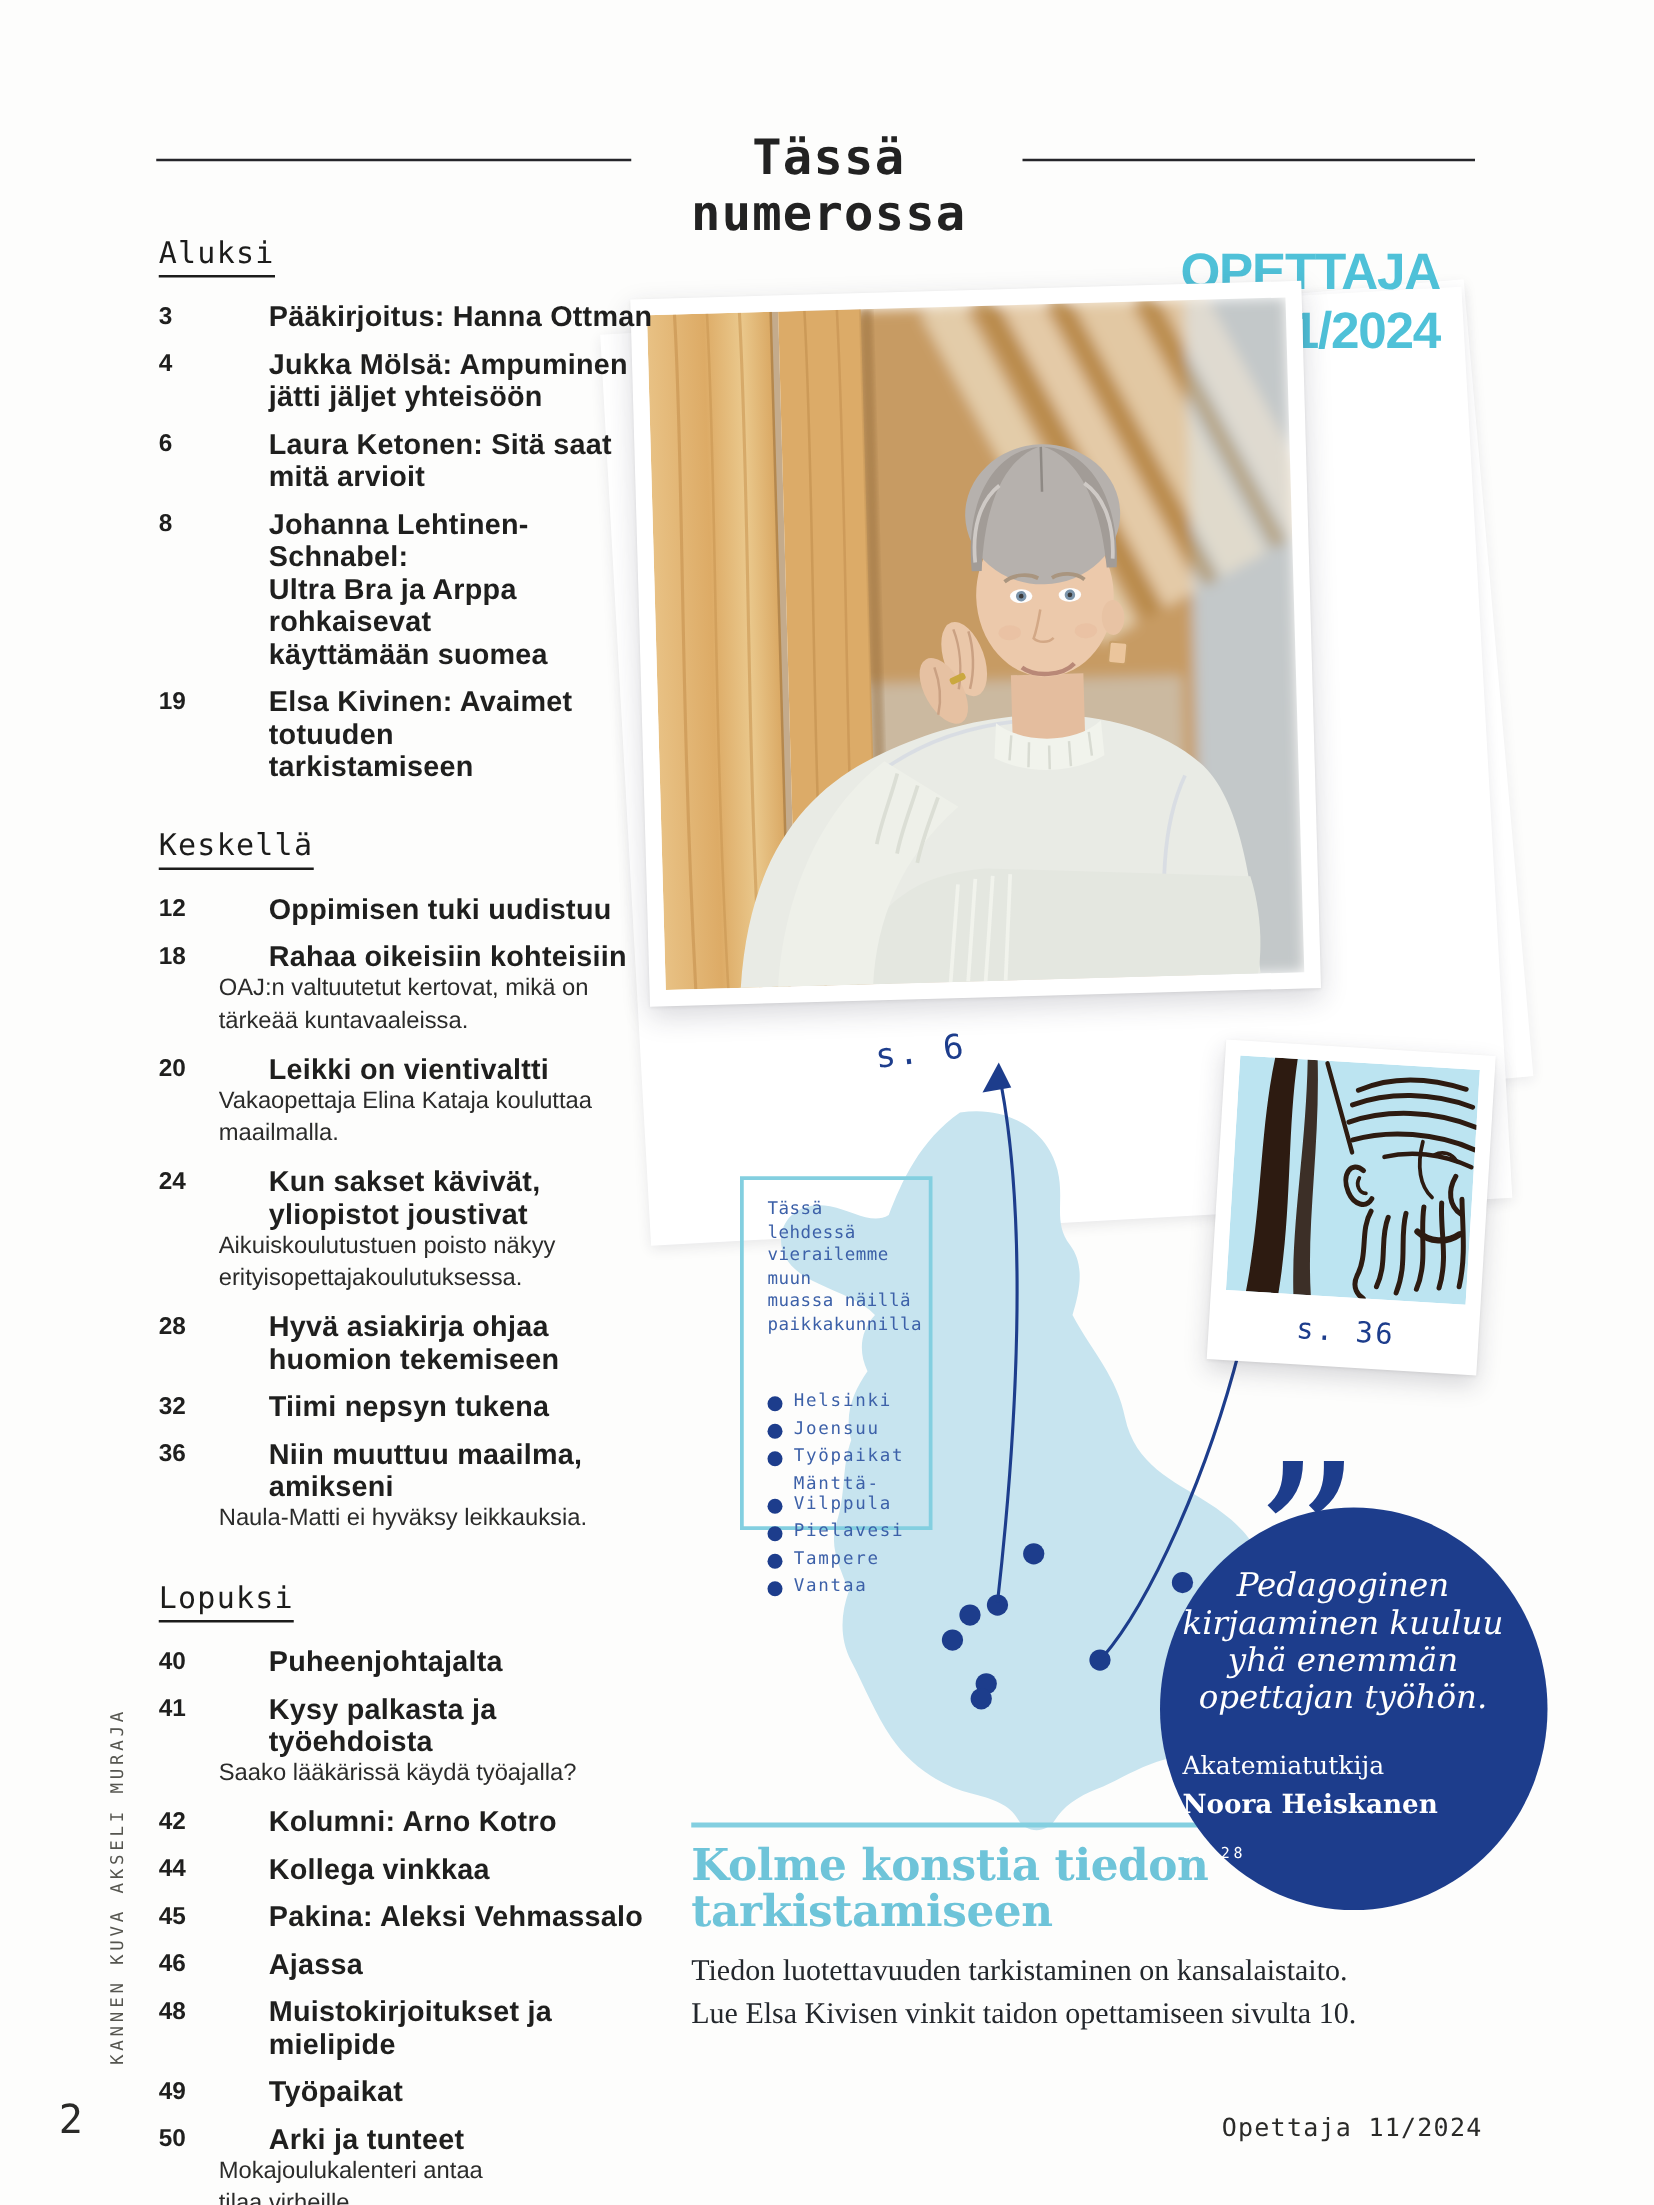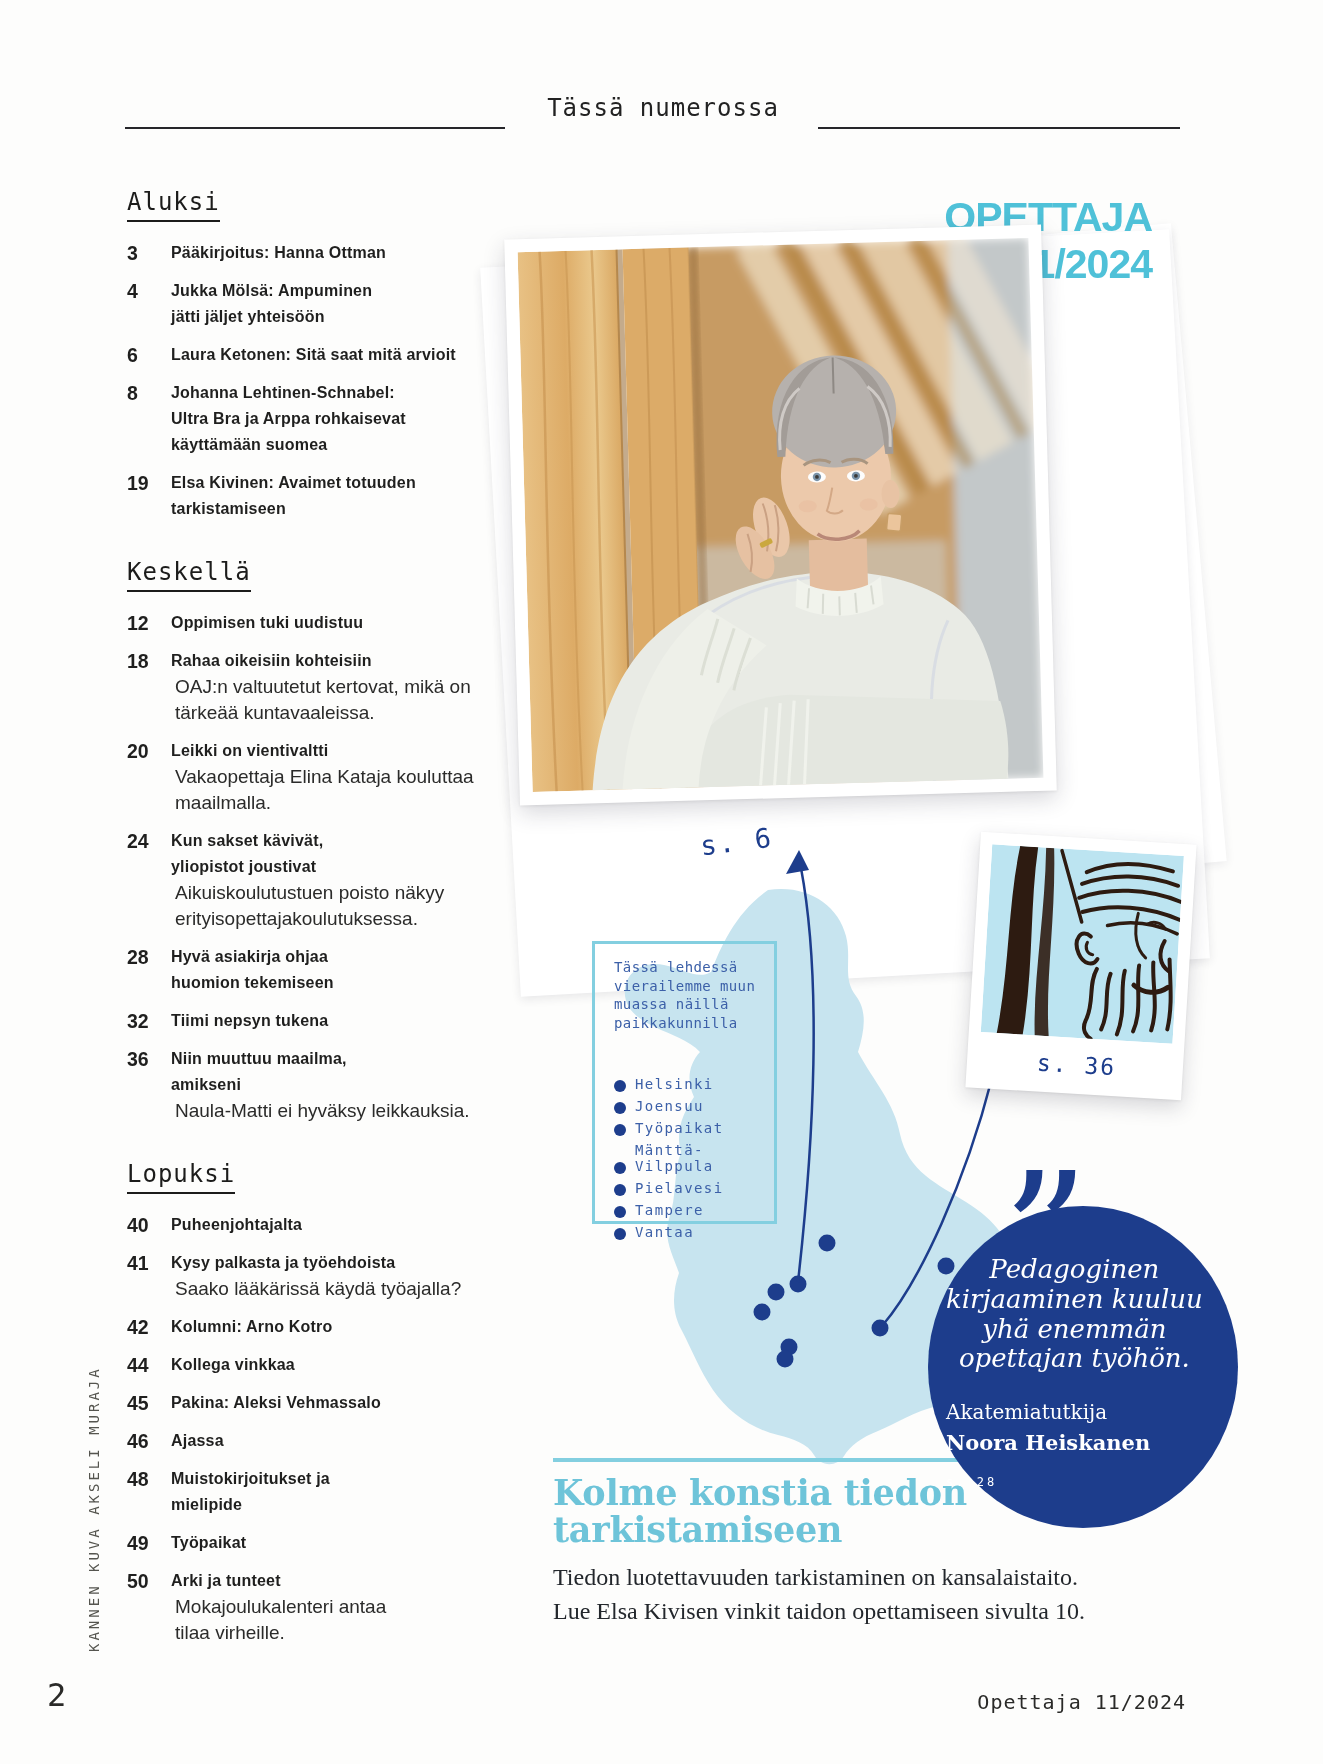--- a/index.html
+++ b/index.html
@@ -8,56 +8,56 @@
     --ink:#1f1f1e;
   }
   *{margin:0;padding:0;box-sizing:border-box;}
   html,body{width:1323px;height:1764px;}
   body{position:relative;background:#fdfdfc;overflow:hidden;
        font-family:"Liberation Sans",sans-serif;color:var(--ink);}
   .abs{position:absolute;}
 
   
   .hrule{height:2px;background:#26262a;top:127px;z-index:2;}
-  .header-title{left:505px;top:94px;width:316px;text-align:center;z-index:2;
-    font-family:"DejaVu Sans Mono",monospace;font-size:24px;letter-spacing:1px;color:#222;}
+  .header-title{left:505px;top:104px;width:316px;text-align:center;z-index:2;
+    font-family:"DejaVu Sans Mono",monospace;font-size:39px;letter-spacing:1px;color:#222;font-weight:bold;}
   .mag-title{left:810px;top:194px;width:342px;text-align:right;z-index:4;
     font-weight:800;font-size:41px;letter-spacing:-1px;color:var(--teal);}
 
   
   .sheet{background:#fff;z-index:1;}
   .sheet1{left:500px;top:248px;width:690px;height:730px;transform:rotate(-3.2deg);
     box-shadow:0 3px 10px rgba(40,40,60,.10);}
   .sheet2{left:560px;top:250px;width:640px;height:640px;transform:rotate(-5deg);
     box-shadow:0 3px 10px rgba(40,40,60,.08);}
 
   
   .toc{left:127px;top:188px;width:402px;z-index:6;}
   .toc-heading-row{margin:36px 0 18px;}
   .toc-heading-row:first-child{margin-top:0;}
   .toc-heading{display:inline-block;font-family:"DejaVu Sans Mono",monospace;
     font-size:24px;letter-spacing:1px;color:#1c1c1b;border-bottom:2px solid #1c1c1b;padding-bottom:4px;}
   .toc-item{display:flex;margin-bottom:12px;}
   .toc-num{width:44px;flex-shrink:0;font-weight:700;font-size:19.5px;line-height:26px;}
-  .toc-title{font-weight:700;font-size:16px;line-height:26px;letter-spacing:.2px;}
+  .toc-title{font-weight:700;font-size:23px;line-height:26px;letter-spacing:.2px;margin-left:44px;}
   .toc-sub{font-weight:400;font-size:19px;line-height:26px;color:#2b2b2a;margin-left:4px;}
 
   
   .photo-card{left:512px;top:232px;width:537px;height:566px;background:#fff;padding:13px;
     transform:rotate(-1.6deg);z-index:5;box-shadow:0 8px 22px rgba(40,40,60,.18),0 1px 3px rgba(0,0,0,.08);}
   .sketch-card{left:973px;top:838px;width:216px;height:256px;background:#fff;padding:12px 12px 0;
     transform:rotate(3.5deg);z-index:5;box-shadow:0 8px 20px rgba(40,40,60,.18),0 1px 3px rgba(0,0,0,.08);}
   .page-label{font-family:"DejaVu Sans Mono",monospace;color:var(--dark-blue);letter-spacing:2px;}
   .label-s6{left:700px;top:826px;font-size:27px;transform:rotate(-7deg);z-index:6;}
   .label-s36{margin:10px 0 0 58px;font-size:23px;}
 
   
   .map-svg{left:616px;top:884px;z-index:2;}
   .arrows-svg{left:0;top:0;z-index:4;pointer-events:none;}
-  .places-box{left:592px;top:941px;width:185px;height:283px;border:3px solid var(--teal-light);
+  .places-box{left:592px;top:941px;width:154px;height:283px;border:3px solid var(--teal-light);
     background:transparent;z-index:3;padding:14px 6px 0 19px;}
   .places-intro{font-family:"DejaVu Sans Mono",monospace;font-size:14px;line-height:18.5px;
     letter-spacing:.4px;color:var(--box-blue);}
   .places-list{margin-top:44px;}
   .place-row{display:flex;align-items:flex-end;margin-bottom:6px;}
   .place-bullet{width:12px;height:12px;border-radius:50%;background:var(--dark-blue);
     flex-shrink:0;margin-right:9px;}
   .place-label{font-family:"DejaVu Sans Mono",monospace;font-size:14px;letter-spacing:1.4px;
     color:var(--box-blue);}
 

